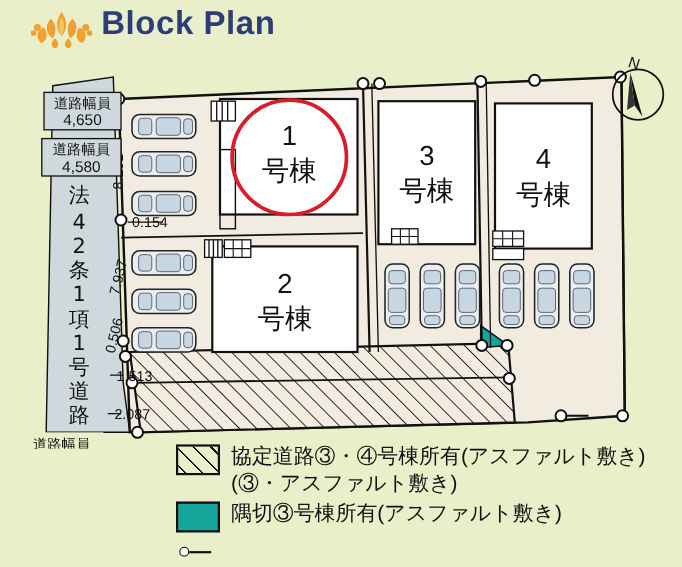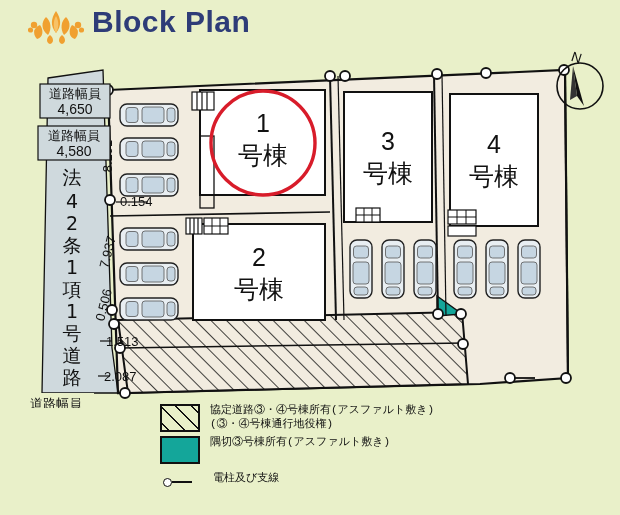--- a/index.html
+++ b/index.html
@@ -18,22 +18,22 @@
     font-size:30px;font-weight:bold;color:#2e3c78;
     letter-spacing:.5px;
     font-family:"Liberation Sans","DejaVu Sans",sans-serif;
   }
   
   #plan-svg{position:absolute;left:0;top:48px;}
   
   #legend{position:absolute;left:160px;top:404px;width:450px;}
   .legend-row{display:flex;align-items:flex-start;margin-bottom:4px;}
   .legend-sym{width:40px;height:28px;flex:0 0 40px;margin-right:10px;position:relative;}
-  .legend-text{font-size:11px;color:#111;line-height:1.25;
-    font-family:Liberation Mono, monospace;}
+  .legend-text{font-size:19px;color:#111;line-height:1.25;
+    font-family:Liberation Sans, sans-serif;}
   .sym-hatch{
     border:2px solid #111;box-sizing:border-box;
     background:
       repeating-linear-gradient(45deg,
         transparent 0 4px, #111 4px 5.5px, transparent 5.5px 11px);
   }
   .sym-teal{border:2px solid #111;box-sizing:border-box;background:#14a69a;}
   .sym-pole{display:flex;align-items:center;height:28px;padding-left:3px;}
   .sym-pole .circ{width:9px;height:9px;border:1.6px solid #111;border-radius:50%;background:#fff;box-sizing:border-box;}
   .sym-pole .bar{width:20px;height:2px;background:#111;}
@@ -251,30 +251,29 @@
     <text x="575" y="14" text-anchor="middle" font-size="14" fill="#111" font-family="Liberation Sans, sans-serif" transform="rotate(18 575 14)">N</text>
   </g>
 </svg>
 
 <div id="legend">
 
   <div class="legend-row">
     <div class="legend-sym sym-hatch"></div>
     <div class="legend-text">
       <div>協定道路③・④号棟所有(アスファルト敷き)</div>
-      <div>(③・④号棟通行地役権)</div>
+      <div>(③・アスファルト敷き)</div>
     </div>
   </div>
 
   <div class="legend-row">
     <div class="legend-sym sym-teal"></div>
     <div class="legend-text">隅切③号棟所有(アスファルト敷き)</div>
   </div>
 
   <div class="legend-row pole">
     <div class="legend-sym sym-pole">
       <span class="circ"></span>
         <span class="bar"></span>
     </div>
-    <div class="legend-text">電柱及び支線</div>
   </div>
 
 </div>
 
 </body></html>

